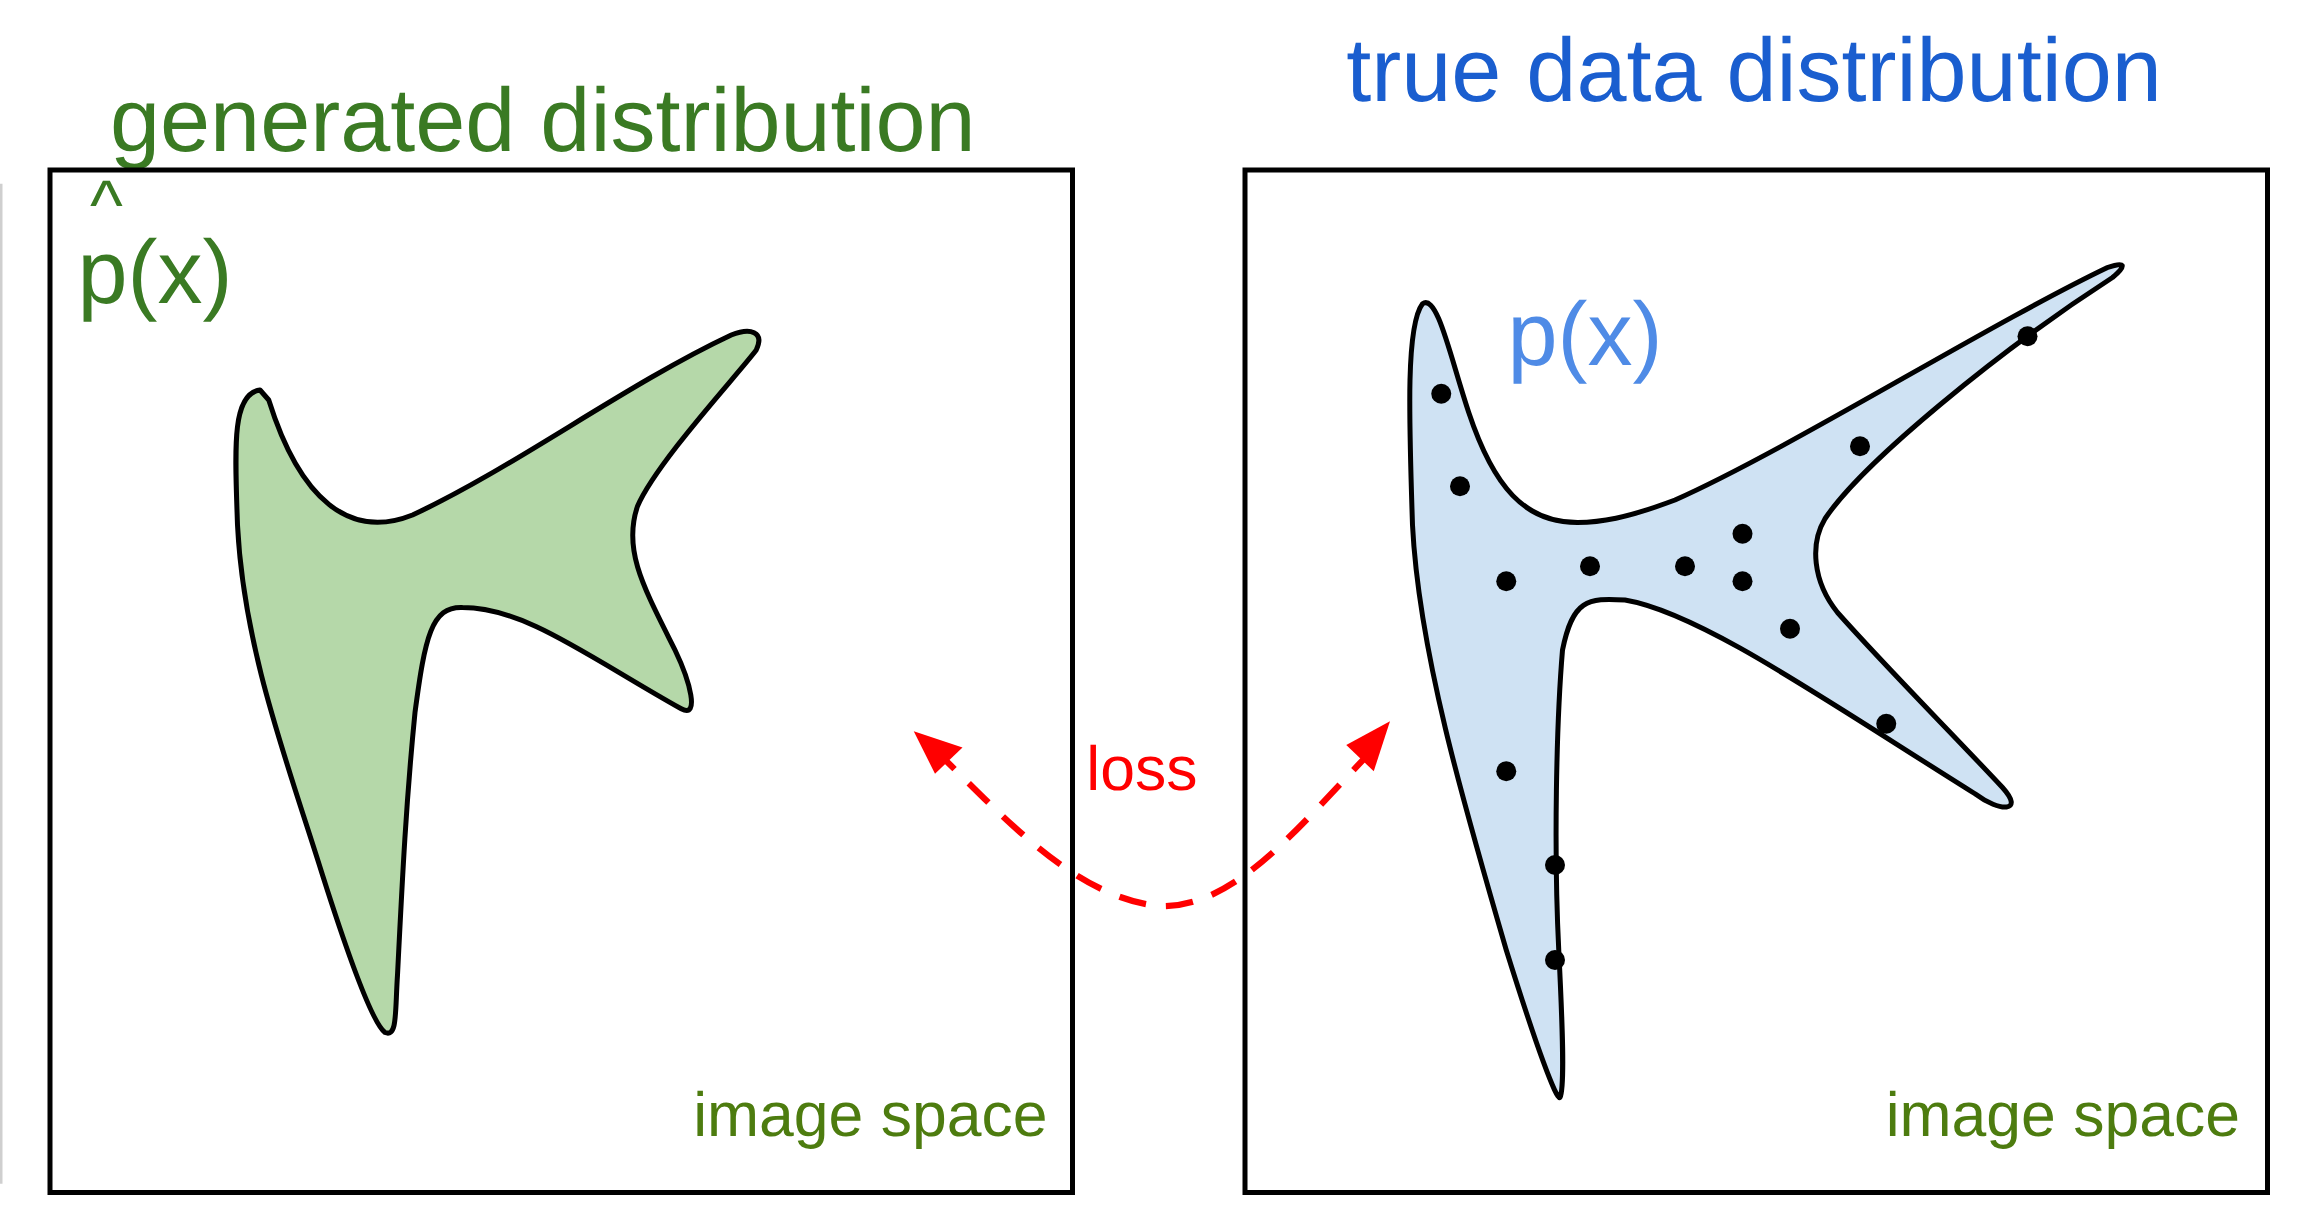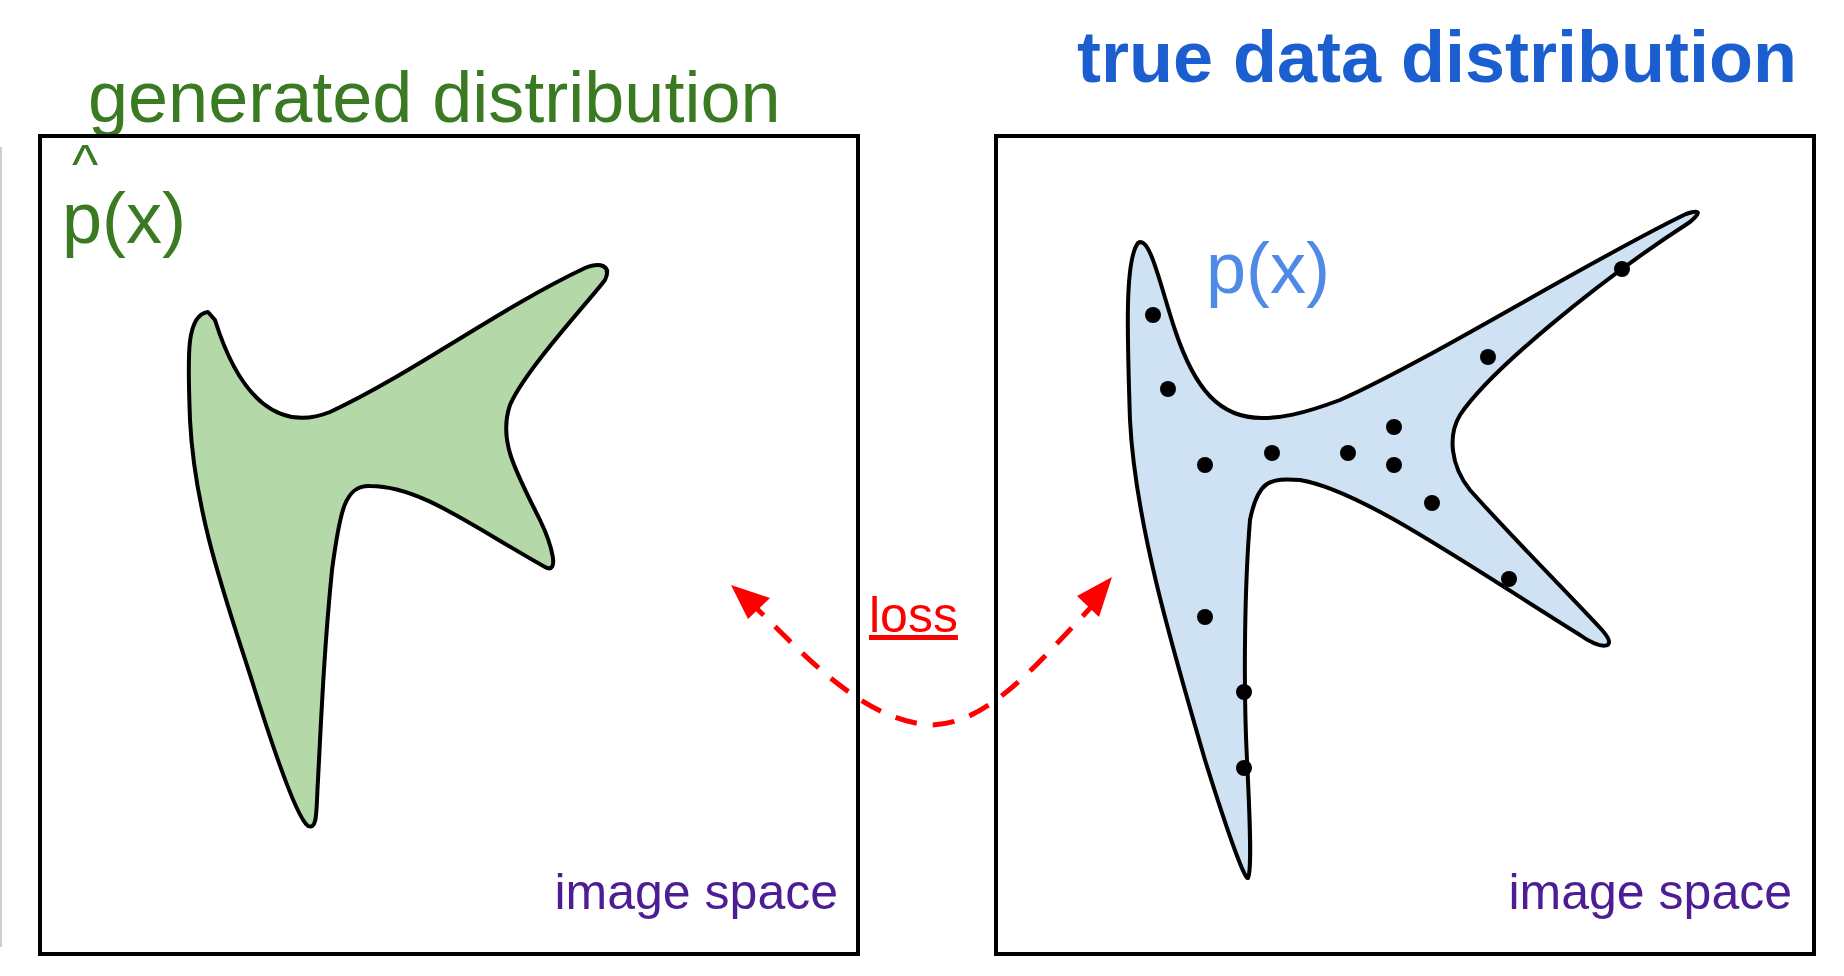--- a/index.html
+++ b/index.html
@@ -1,34 +1,34 @@
 <!DOCTYPE html>
 <html><head>
   <meta charset="utf-8">
   <style>
     html, body { margin: 0; padding: 0; background: #ffffff; }
     body { width: 1844px; height: 976px; position: relative; overflow: hidden;
            font-family: "Liberation Sans", sans-serif; }
     .title { position: absolute; top: 12px; font-size: 72px; line-height: 90px; white-space: nowrap; }
     #title-left { left: 88px; color: #3a7a23; margin-top: 40px; }
-    #title-right { left: 1077px; color: #1a5ecf; font-weight: bold; }
+    #title-right { left: 1077px; color: #1a5ecf; }
     .panel { position: absolute; top: 134px; width: 822px; height: 822px;
              border: 4px solid #000; box-sizing: border-box; }
     #panel-left { left: 38px; }
     #panel-right { left: 994px; }
-    .space-label { position: absolute; font-size: 50px; color: #4c1d95; line-height: 60px; white-space: nowrap; }
+    .space-label { position: absolute; font-size: 50px; color: #4d7c0f; line-height: 60px; white-space: nowrap; }
     #label-left { right: 18px; bottom: 30px; }
     #label-right { right: 20px; bottom: 30px; }
     .dist-label { position: absolute; font-size: 72px; line-height: 80px; white-space: nowrap; }
     #phat { left: 20px; top: 40px; color: #3a7a23; }
     #phat .hat { position: absolute; left: 10px; top: -44px; font-size: 56px; line-height: 60px; }
     #px { left: 208px; top: 90px; color: #4f8be6; }
     .edge-line { position: absolute; left: 0; top: 147px; width: 2px; height: 800px; background: #cfcfcf; }
     svg.overlay { position: absolute; left: 0; top: 0; width: 1844px; height: 976px; }
-    #loss-label { position: absolute; left: 869px; top: 585px; font-size: 50px; line-height: 60px; color: #ff0000; text-decoration: underline; }
+    #loss-label { position: absolute; left: 869px; top: 585px; font-size: 50px; line-height: 60px; color: #ff0000; }
   </style>
 </head>
 <body>
 
 <div class="edge-line"></div>
 
 <div class="title" id="title-left">generated distribution</div>
 <div class="title" id="title-right">true data distribution</div>
 
 <div class="panel" id="panel-left">

